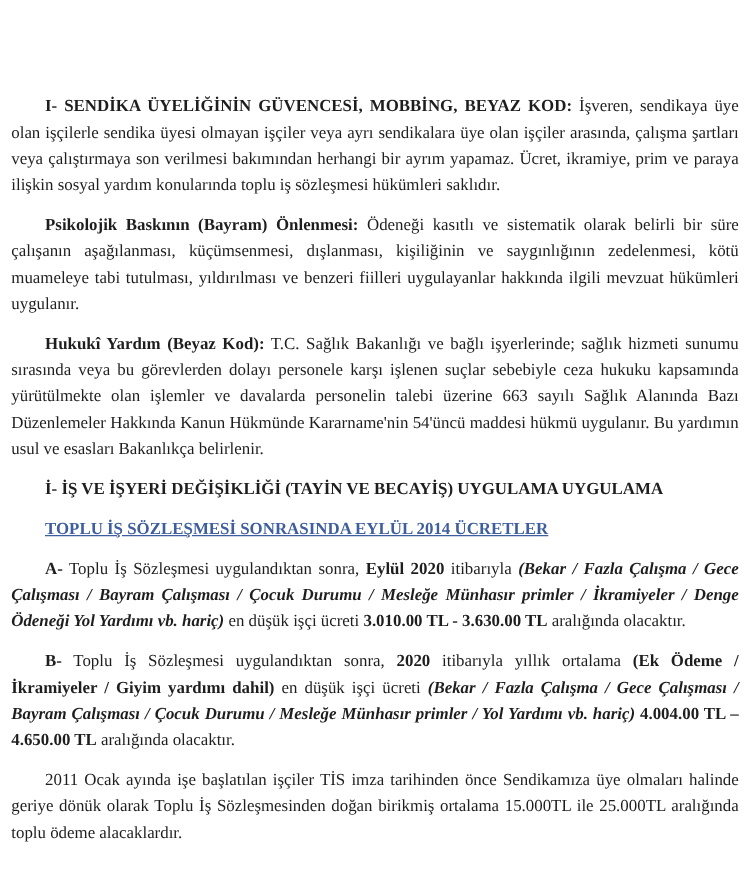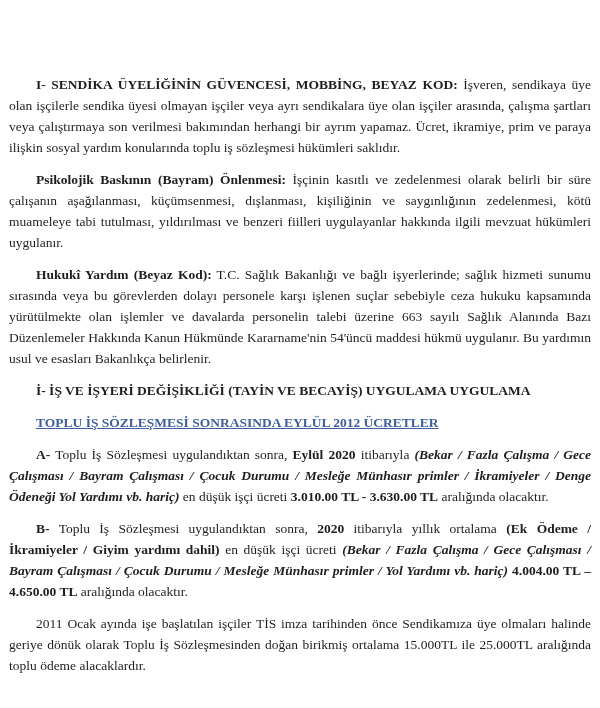--- a/index.html
+++ b/index.html
@@ -57,31 +57,31 @@
 </head>
 <body>
 
 <div class="page">
 
   <p class="para">
     <span class="lead">I- SENDİKA ÜYELİĞİNİN GÜVENCESİ, MOBBİNG, BEYAZ KOD:</span><span> İşveren, sendikaya üye olan işçilerle sendika üyesi olmayan işçiler veya ayrı sendikalara üye olan işçiler arasında, çalışma şartları veya çalıştırmaya son verilmesi bakımından herhangi bir ayrım yapamaz. Ücret, ikramiye, prim ve paraya ilişkin sosyal yardım konularında toplu iş sözleşmesi hükümleri saklıdır.</span>
   </p>
 
   <p class="para">
-    <span class="lead">Psikolojik Baskının (Bayram) Önlenmesi:</span><span> İşçinin kasıtlı ve zedelenmesi olarak belirli bir süre çalışanın aşağılanması, küçümsenmesi, dışlanması, kişiliğinin ve saygınlığının zedelenmesi, kötü muameleye tabi tutulması, yıldırılması ve benzeri fiilleri uygulayanlar hakkında ilgili mevzuat hükümleri uygulanır.</span>
+    <span class="lead">Psikolojik Baskının (Bayram) Önlenmesi:</span><span> Ödeneği kasıtlı ve sistematik olarak belirli bir süre çalışanın aşağılanması, küçümsenmesi, dışlanması, kişiliğinin ve saygınlığının zedelenmesi, kötü muameleye tabi tutulması, yıldırılması ve benzeri fiilleri uygulayanlar hakkında ilgili mevzuat hükümleri uygulanır.</span>
   </p>
 
   <p class="para">
     <span class="lead">Hukukî Yardım (Beyaz Kod):</span><span> T.C. Sağlık Bakanlığı ve bağlı işyerlerinde; sağlık hizmeti sunumu sırasında veya bu görevlerden dolayı personele karşı işlenen suçlar sebebiyle ceza hukuku kapsamında yürütülmekte olan işlemler ve davalarda personelin talebi üzerine 663 sayılı Sağlık Alanında Bazı Düzenlemeler Hakkında Kanun Hükmünde Kararname'nin 54'üncü maddesi hükmü uygulanır. Bu yardımın usul ve esasları Bakanlıkça belirlenir.</span>
   </p>
 
   <p class="para heading-section">İ- İŞ VE İŞYERİ DEĞİŞİKLİĞİ (TAYİN VE BECAYİŞ) UYGULAMA UYGULAMA</p>
 
   <p class="para heading-link">
-    <a>TOPLU İŞ SÖZLEŞMESİ SONRASINDA EYLÜL 2012 ÜCRETLER</a>
+    <a>TOPLU İŞ SÖZLEŞMESİ SONRASINDA EYLÜL 2014 ÜCRETLER</a>
   </p>
 
   <p class="para">
     <span class="b">A-</span><span> Toplu İş Sözleşmesi uygulandıktan sonra, </span><span class="b">Eylül 2020</span><span> itibarıyla </span><span class="bi">(Bekar / Fazla Çalışma / Gece Çalışması / Bayram Çalışması / Çocuk Durumu / Mesleğe Münhasır primler / İkramiyeler / Denge Ödeneği Yol Yardımı vb. hariç)</span><span> en düşük işçi ücreti </span><span class="b">3.010.00 TL - 3.630.00 TL</span><span> aralığında olacaktır.</span>
   </p>
 
   <p class="para">
     <span class="b">B-</span><span> Toplu İş Sözleşmesi uygulandıktan sonra, </span><span class="b">2020</span><span> itibarıyla yıllık ortalama </span><span class="b">(Ek Ödeme / İkramiyeler / Giyim yardımı dahil)</span><span> en düşük işçi ücreti </span><span class="bi">(Bekar / Fazla Çalışma / Gece Çalışması / Bayram Çalışması / Çocuk Durumu / Mesleğe Münhasır primler / Yol Yardımı vb. hariç)</span><span> </span><span class="b">4.004.00 TL – 4.650.00 TL</span><span> aralığında olacaktır.</span>
   </p>
 

